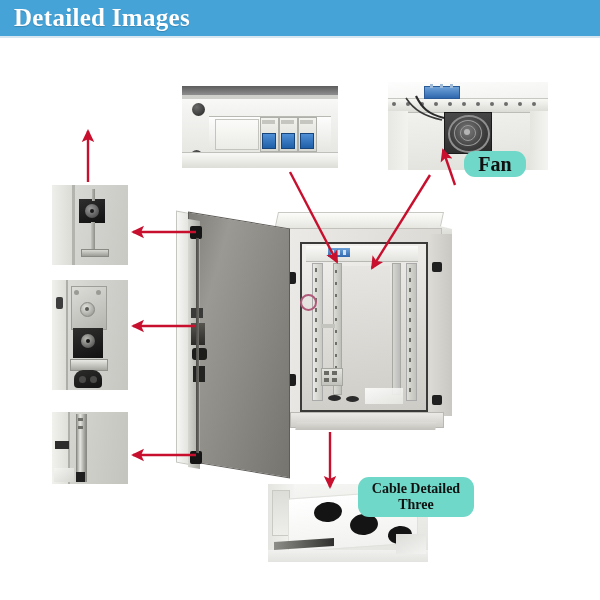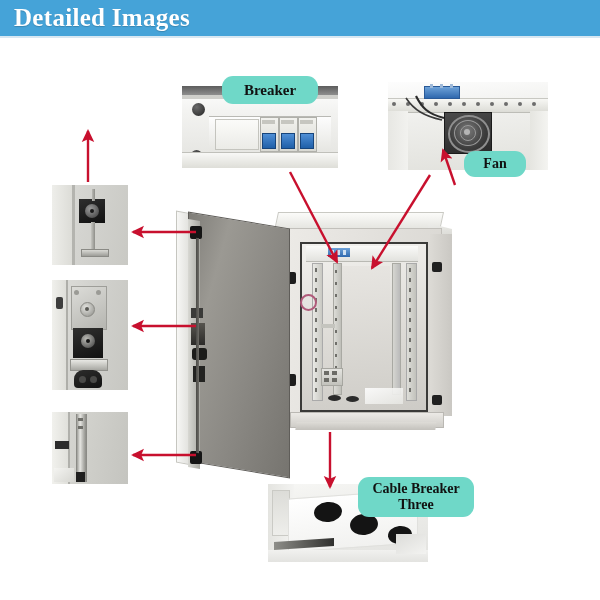--- a/index.html
+++ b/index.html
@@ -373,28 +373,25 @@
 
       <line x1="430" y1="175" x2="372" y2="268"></line>
 
       <line x1="330" y1="432" x2="330" y2="487"></line>
 
       <line x1="455" y1="185" x2="443" y2="150"></line>
     </g>
   </svg>
 
 
-  <div class="badge serif" style="left:222px;top:76px;width:96px;height:28px;font-size:15px;">
-    <span>Breaker</span>
-  </div>
-
-  <div class="badge serif" style="left:464px;top:151px;width:62px;height:26px;font-size:14px;">
+
+  <div class="badge serif" style="left:464px;top:151px;width:62px;height:26px;font-size:20px;">
     <span>Fan</span>
   </div>
 
   <div class="badge serif" style="left:358px;top:477px;width:116px;height:40px;font-size:14px;">
     <span>
-      <span>Cable Breaker</span><br>
+      <span>Cable Detailed</span><br>
       <span>Three</span>
     </span>
   </div>
 
 </div>
 
 </body></html>

